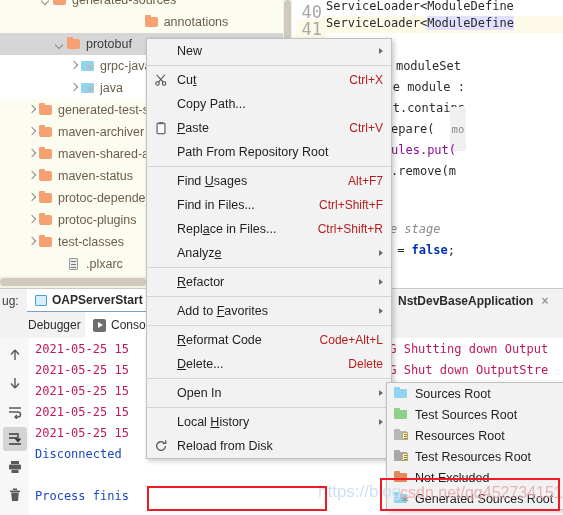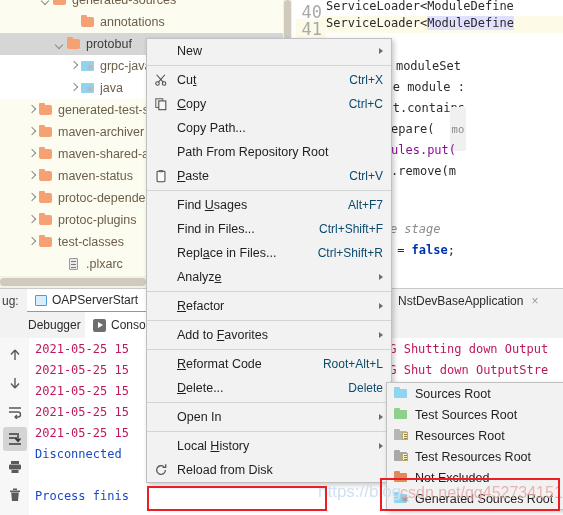--- a/index.html
+++ b/index.html
@@ -122,21 +122,21 @@
   }
   .debug-tabrow{
     position:absolute;left:0;top:0;width:563px;height:24px;background:#f2f2f2;
     border-top:1px solid #c9c9c9;border-bottom:1px solid #0f172a;
   }
   .debug-label{
     position:absolute;left:2px;top:5px;font-size:12px;color:#3c3c3c;
   }
   .runtab{
     position:absolute;height:24px;display:flex;align-items:center;gap:5px;
-    font-size:12px;color:#2b2b2b;padding:0 8px;box-sizing:border-box;
+    font-size:12px;color:#2b2b2b;padding:0 8px;box-sizing:border-box;font-weight:bold;
   }
   .runtab.active{border-bottom:2px solid #7a9ec2;background:#ffffff;}
   .tabico{
     width:12px;height:11px;border:1.5px solid #4a9ed6;box-sizing:border-box;
     background:#d8eefb;border-radius:1px;flex:0 0 12px;
   }
   .tabclose{color:#9a9a9a;font-size:12px;margin-left:3px;}
 
   .debug-subrow{
     position:absolute;left:0;top:24px;width:563px;height:26px;background:#f2f2f2;
@@ -180,21 +180,21 @@
     position:absolute;left:146px;top:38px;width:244px;
     background:#f2f2f2;border:1px solid #c0c0c0;
     box-shadow:2px 2px 5px rgba(0,0,0,.22);
     z-index:40;
   }
   .mi{
     position:relative;height:24px;display:flex;align-items:center;
     font-size:12.5px;color:#1f1f1f;padding-left:30px;box-sizing:border-box;
     white-space:nowrap;
   }
-  .mi .acc{position:absolute;right:8px;color:#0c4a6e;font-size:12px;}
+  .mi .acc{position:absolute;right:8px;color:#b91c1c;font-size:12px;}
   .mi .sub{
     position:absolute;right:8px;width:0;height:0;
     border-left:4px solid #6b6b6b;border-top:3.5px solid transparent;border-bottom:3.5px solid transparent;
   }
   .msep{height:1px;background:#d4d4d4;margin:2px 0;}
   .mi .mico{position:absolute;left:7px;top:5px;width:14px;height:14px;}
   .ul{text-decoration:underline;}
 
   
   .submenu{
@@ -242,21 +242,21 @@
 <div id="root">
 
   <div class="tree">
     <div id="tree-rows">
         <div class="tree-row" style="top: -11px;">
           <span style="display: inline-block; width: 40px; flex: 0 0 40px;"></span>
           <span class="arrow down"></span>
           <span class="fico folder"></span>
           <span class="tree-label">generated-sources</span>
         </div>
-        <div class="tree-row" style="top: 11px;">
+        <div class="tree-row" style="top: 11px; justify-content: center;">
           <span style="display: inline-block; width: 68px; flex: 0 0 68px;"></span>
           <span class="arrow"></span>
           <span class="fico folder"></span>
           <span class="tree-label">annotations</span>
         </div>
         <div class="tree-row sel" style="top: 33px;">
           <span style="display: inline-block; width: 54px; flex: 0 0 54px;"></span>
           <span class="arrow down"></span>
           <span class="fico folder"></span>
           <span class="tree-label">protobuf</span>
@@ -446,41 +446,33 @@
         <div class="mi">
           <span class="mico"><svg width="14" height="14" viewBox="0 0 16 16">
               <circle cx="4" cy="12" r="2" stroke="#4a4a4a" stroke-width="1.2" fill="none"></circle>
               <circle cx="11.5" cy="12" r="2" stroke="#4a4a4a" stroke-width="1.2" fill="none"></circle>
               <path d="M5 10.5 L12.5 2 M10.5 10.5 L3 2" stroke="#4a4a4a" stroke-width="1.2" fill="none"></path>
             </svg></span>
           <span>Cu<span class="ul">t</span></span>
           <span class="acc">Ctrl+X</span>
         </div>
         <div class="mi">
-          <span class="mico"><svg width="14" height="14" viewBox="0 0 16 16">
-              <rect x="2" y="2" width="8" height="10" stroke="#6a6a6a" stroke-width="1.2" fill="#e8e8e8"></rect>
-              <rect x="5.5" y="4.5" width="8" height="10" stroke="#4a4a4a" stroke-width="1.2" fill="#f7f7f7"></rect>
-            </svg></span>
-          <span><span class="ul">C</span>opy</span>
-          <span class="acc">Ctrl+C</span>
-        </div>
-        <div class="mi">
           <span>Copy Path...</span>
-        </div>
-        <div class="mi">
-          <span>Path From Repository Root</span>
         </div>
         <div class="mi">
           <span class="mico"><svg width="14" height="14" viewBox="0 0 16 16">
               <rect x="3.5" y="2.5" width="9" height="12" rx="1" stroke="#4a4a4a" stroke-width="1.2" fill="#fbfbfb"></rect>
               <rect x="5.5" y="1" width="5" height="2.6" rx="0.6" fill="#6a6a6a"></rect>
             </svg></span>
           <span><span class="ul">P</span>aste</span>
           <span class="acc">Ctrl+V</span>
         </div>
+        <div class="mi">
+          <span>Path From Repository Root</span>
+        </div>
         <div class="msep"></div>
         <div class="mi">
           <span>Find <span class="ul">U</span>sages</span>
           <span class="acc">Alt+F7</span>
         </div>
         <div class="mi">
           <span>Find in Files...</span>
           <span class="acc">Ctrl+Shift+F</span>
         </div>
         <div class="mi">
@@ -497,21 +489,21 @@
           <span class="sub"></span>
         </div>
         <div class="msep"></div>
         <div class="mi">
           <span>Add to <span class="ul">F</span>avorites</span>
           <span class="sub"></span>
         </div>
         <div class="msep"></div>
         <div class="mi">
           <span><span class="ul">R</span>eformat Code</span>
-          <span class="acc">Root+Alt+L</span>
+          <span class="acc">Code+Alt+L</span>
         </div>
         <div class="mi">
           <span><span class="ul">D</span>elete...</span>
           <span class="acc">Delete</span>
         </div>
         <div class="msep"></div>
         <div class="mi">
           <span>Open In</span>
           <span class="sub"></span>
         </div>

